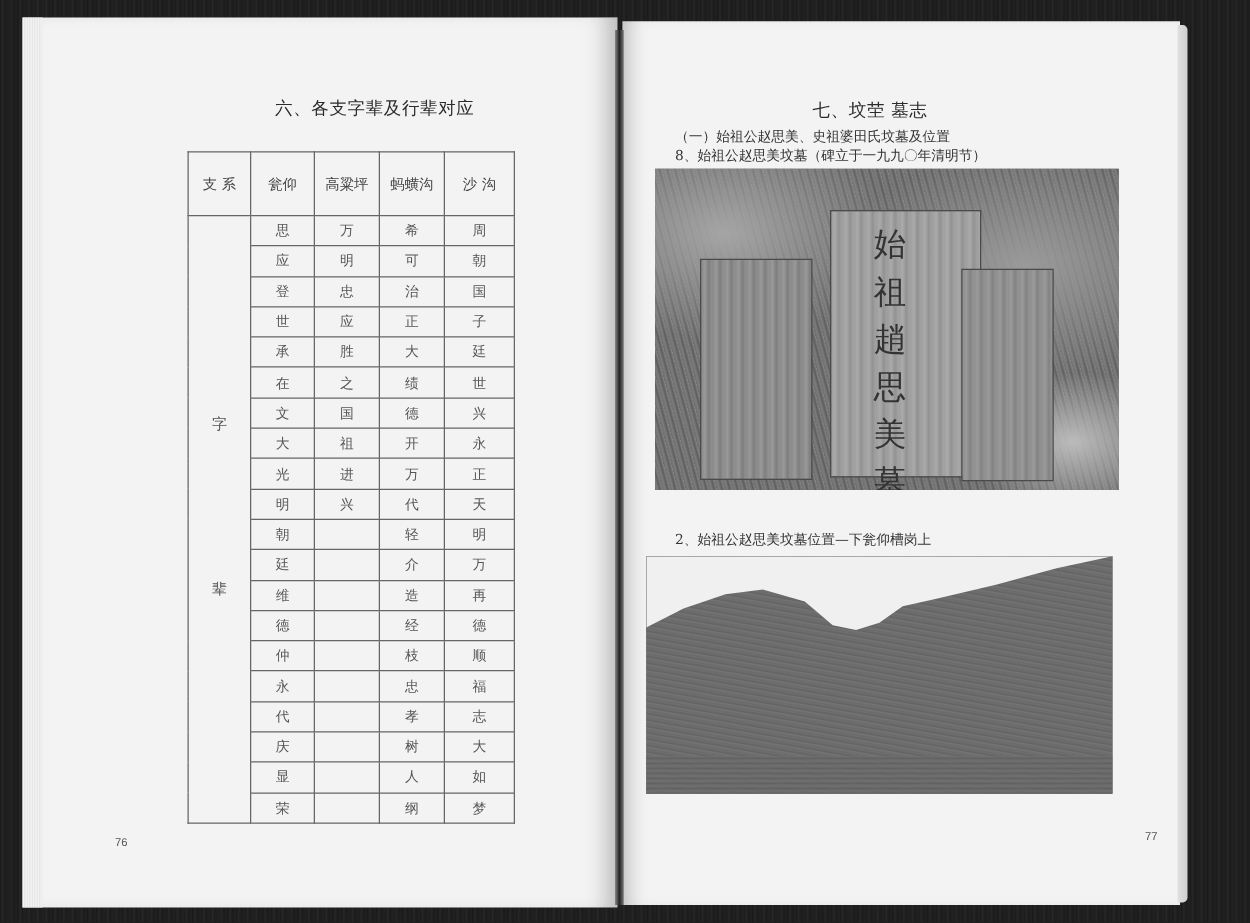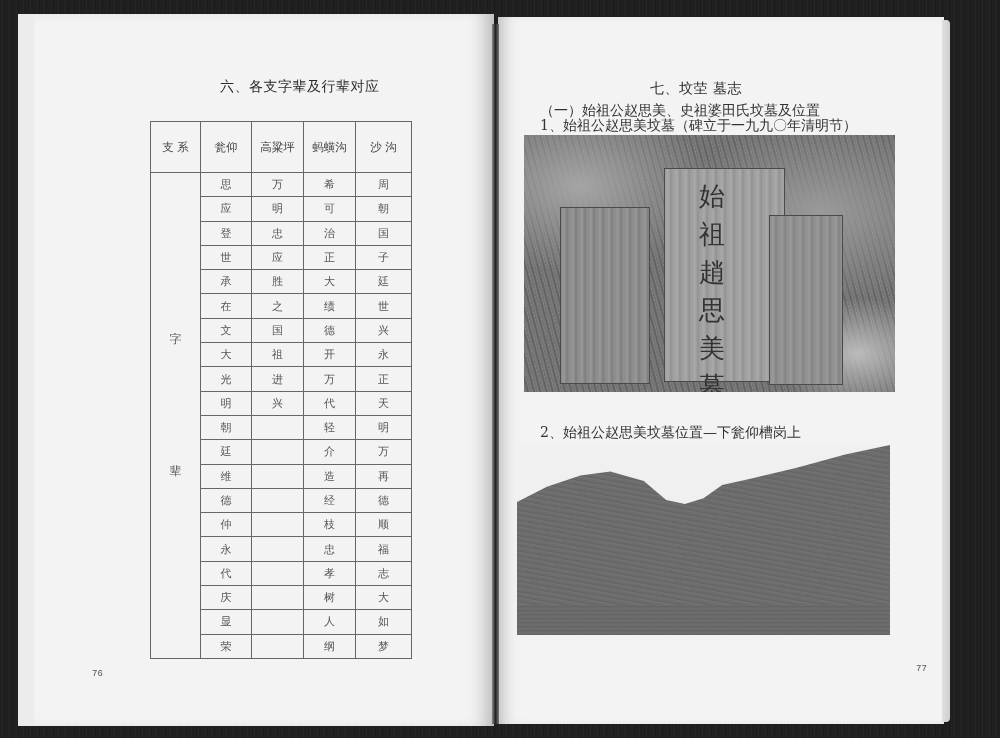--- a/index.html
+++ b/index.html
@@ -45,22 +45,22 @@
   }
   .lineage-table td, .lineage-table th {
     border:1px solid #666; text-align:center; padding:0; font-weight:normal;
   }
   .lineage-table th { height:50px; color:#444; font-size:11.5px;margin-left:36px; }
   .lineage-table td { height:23.3px; }
   .col-branch { width:49px; }
   .col-1 { width:50px; } .col-2 { width:51px; } .col-3 { width:51px; } .col-4 { width:55px; }
   .branch-cell { vertical-align:top; position:relative; }
   .branch-cell span { position:absolute; left:0; right:0; text-align:center; font-size:12px; color:#555; }
-  .page-num { position:absolute; font-size:9px; color:#555; font-family:Liberation Mono, monospace; }
-  .subtitle { position:absolute; font-size:14px; color:#333; white-space:nowrap; }
+  .page-num { position:absolute; font-size:9px; color:#555; font-family:Liberation Sans, sans-serif; }
+  .subtitle { position:absolute; font-size:11px; color:#333; white-space:nowrap; }
   .photo { position:absolute; overflow:hidden; }
   .photo-tomb {
     left:524px; top:135px; width:371px; height:257px;
     background:
       radial-gradient(ellipse at 80% 30%, #9a9a9a 0, transparent 35%),
       radial-gradient(ellipse at 15% 20%, #a5a5a5 0, transparent 30%),
       radial-gradient(ellipse at 90% 85%, #bbb 0, transparent 18%),
       repeating-linear-gradient(75deg, #6d6d6d 0, #7c7c7c 2px, #5e5e5e 4px, #868686 6px),
       #777;
   }
@@ -238,21 +238,21 @@
         <td>纲</td>
         <td>梦</td>
       </tr>
     </tbody>
 </table>
 
 <div class="page-num" style="left:92px; top:669px;">76</div>
 
 <div class="title" style="left:650px; top:80px;">七、坟茔  墓志</div>
 <div class="subtitle" style="left:540px; top:102px;">（一）始祖公赵思美、史祖婆田氏坟墓及位置</div>
-<div class="subtitle" style="left:540px; top:117px;">1、始祖公赵思美坟墓（碑立于一九九〇年清明节）</div>
+<div class="subtitle" style="left:540px; top:117px;">8、始祖公赵思美坟墓（碑立于一九九〇年清明节）</div>
 
 <div class="photo photo-tomb">
   <div class="stele stele-left"></div>
   <div class="stele stele-center">
     <div class="stele-text">始祖趙思美墓</div>
   </div>
   <div class="stele stele-right"></div>
 </div>
 
 <div class="subtitle" style="left:540px; top:424px;">2、始祖公赵思美坟墓位置—下瓮仰槽岗上</div>

